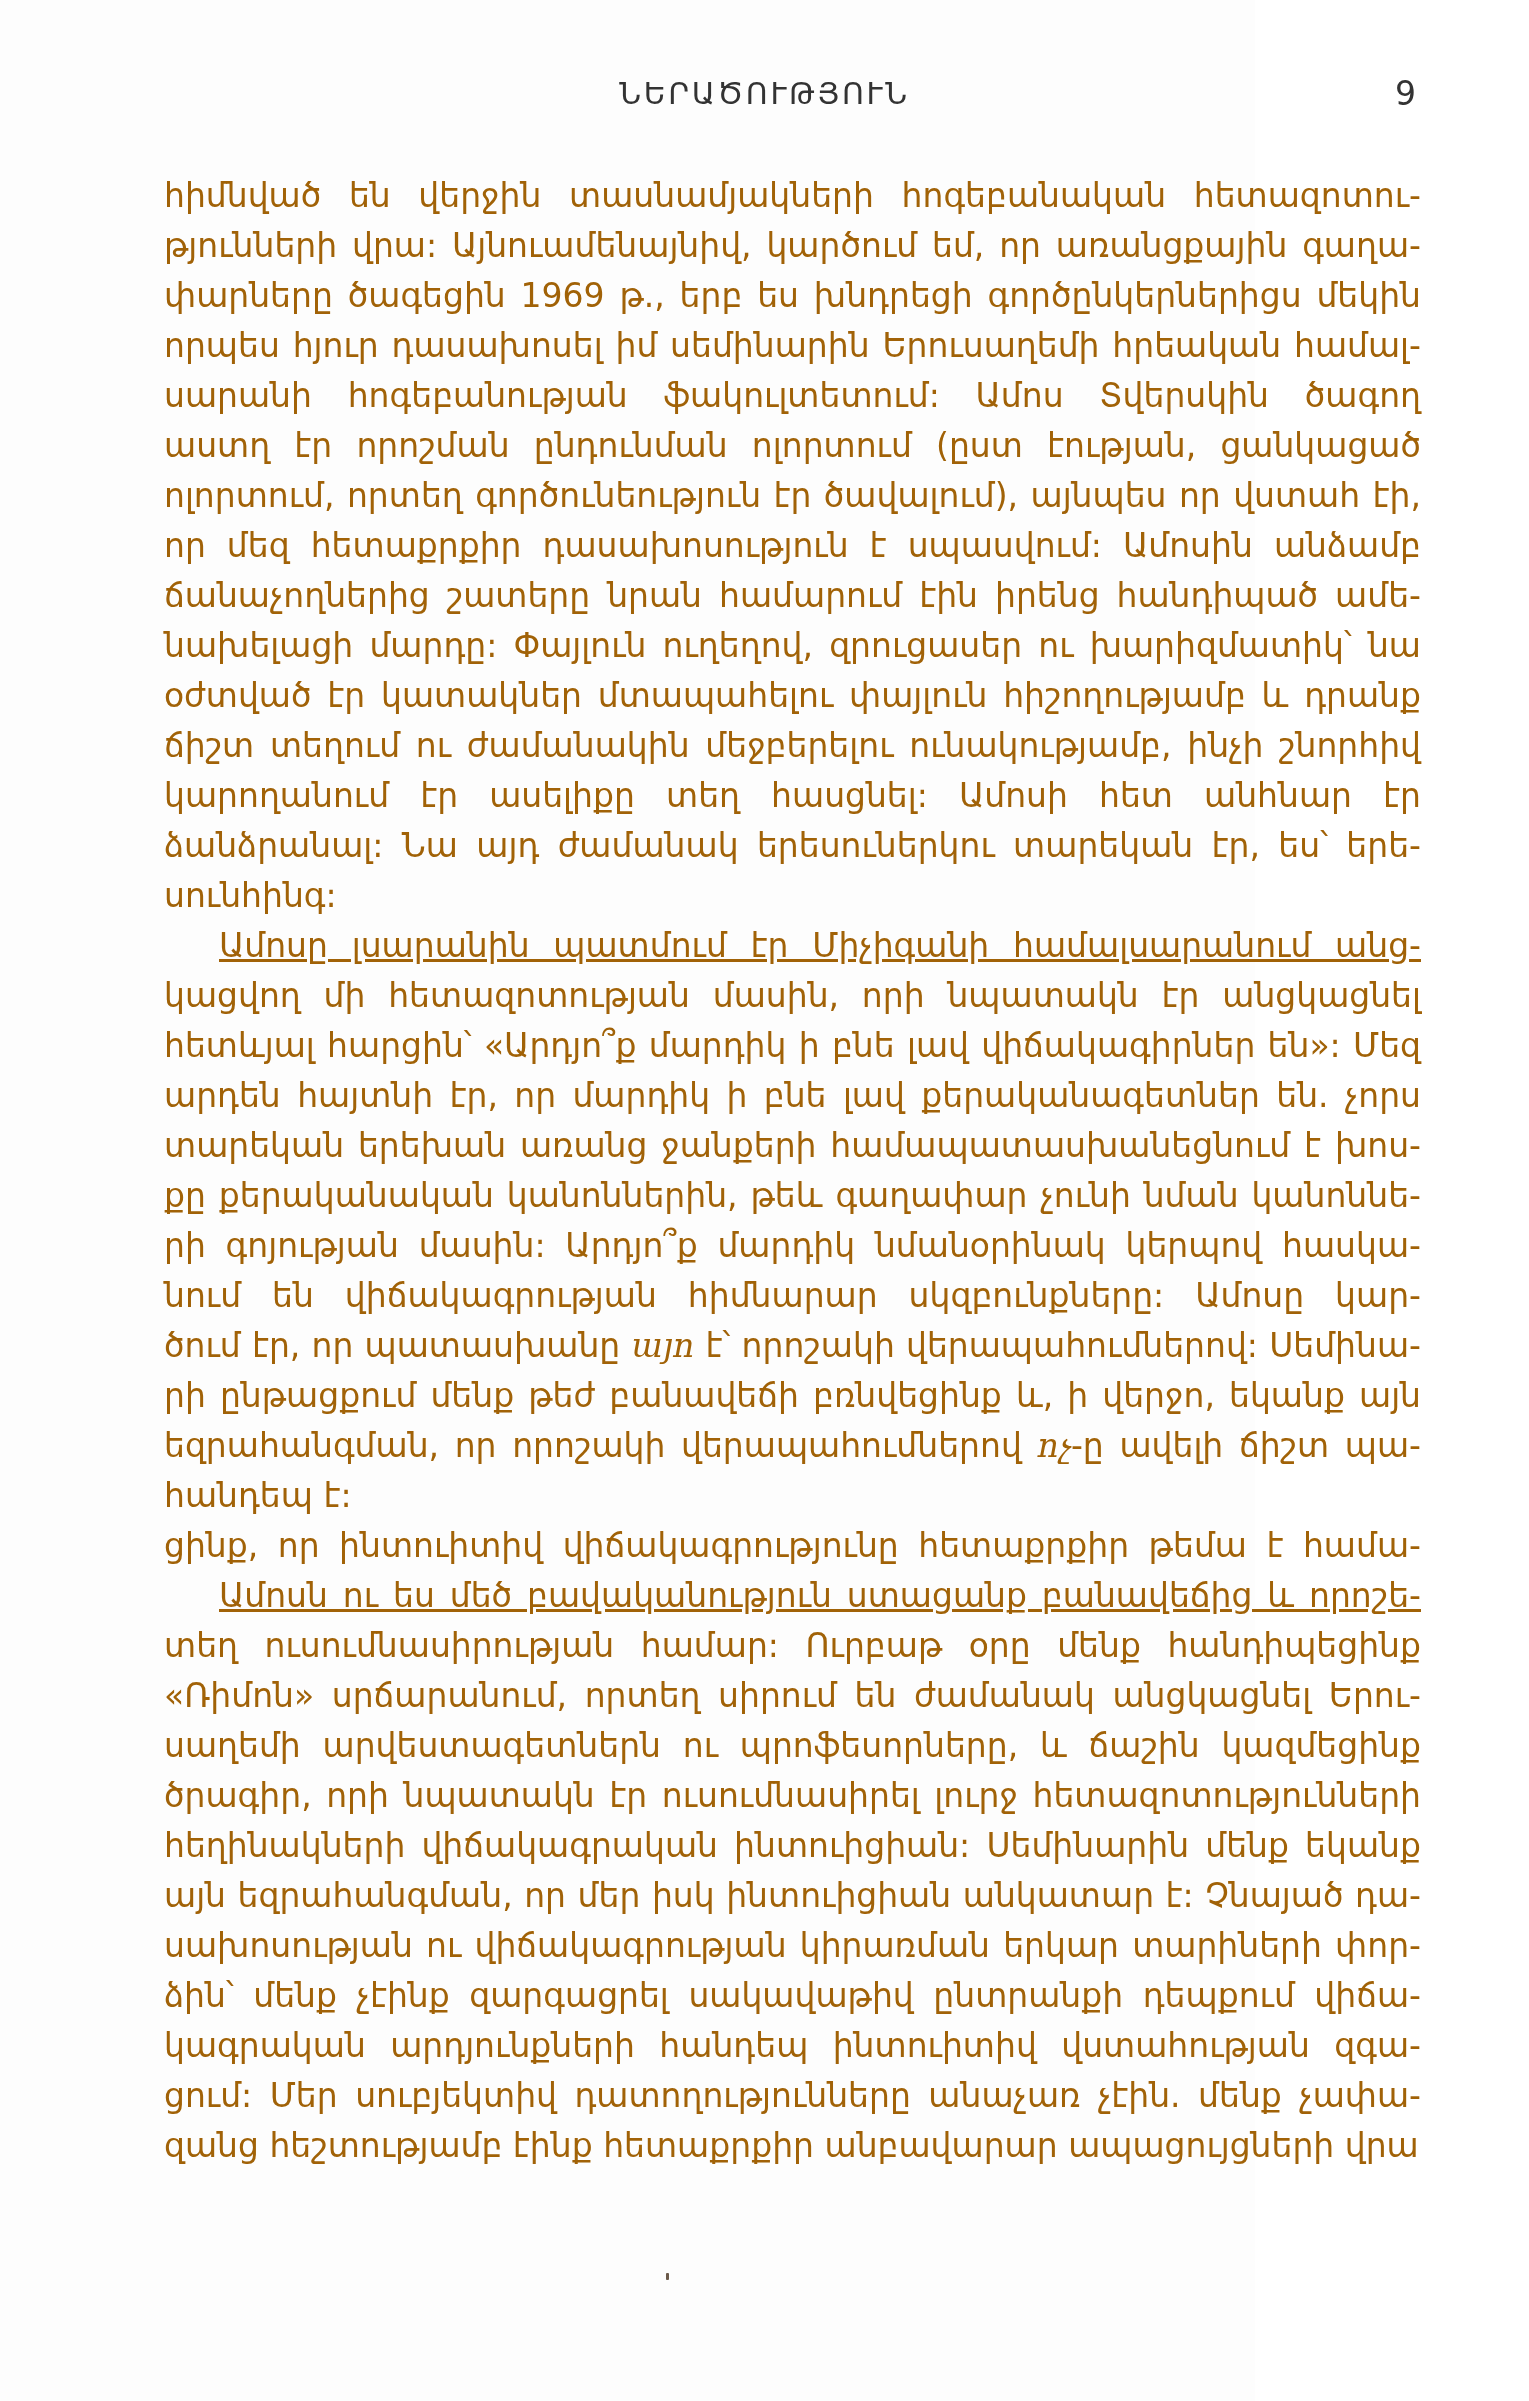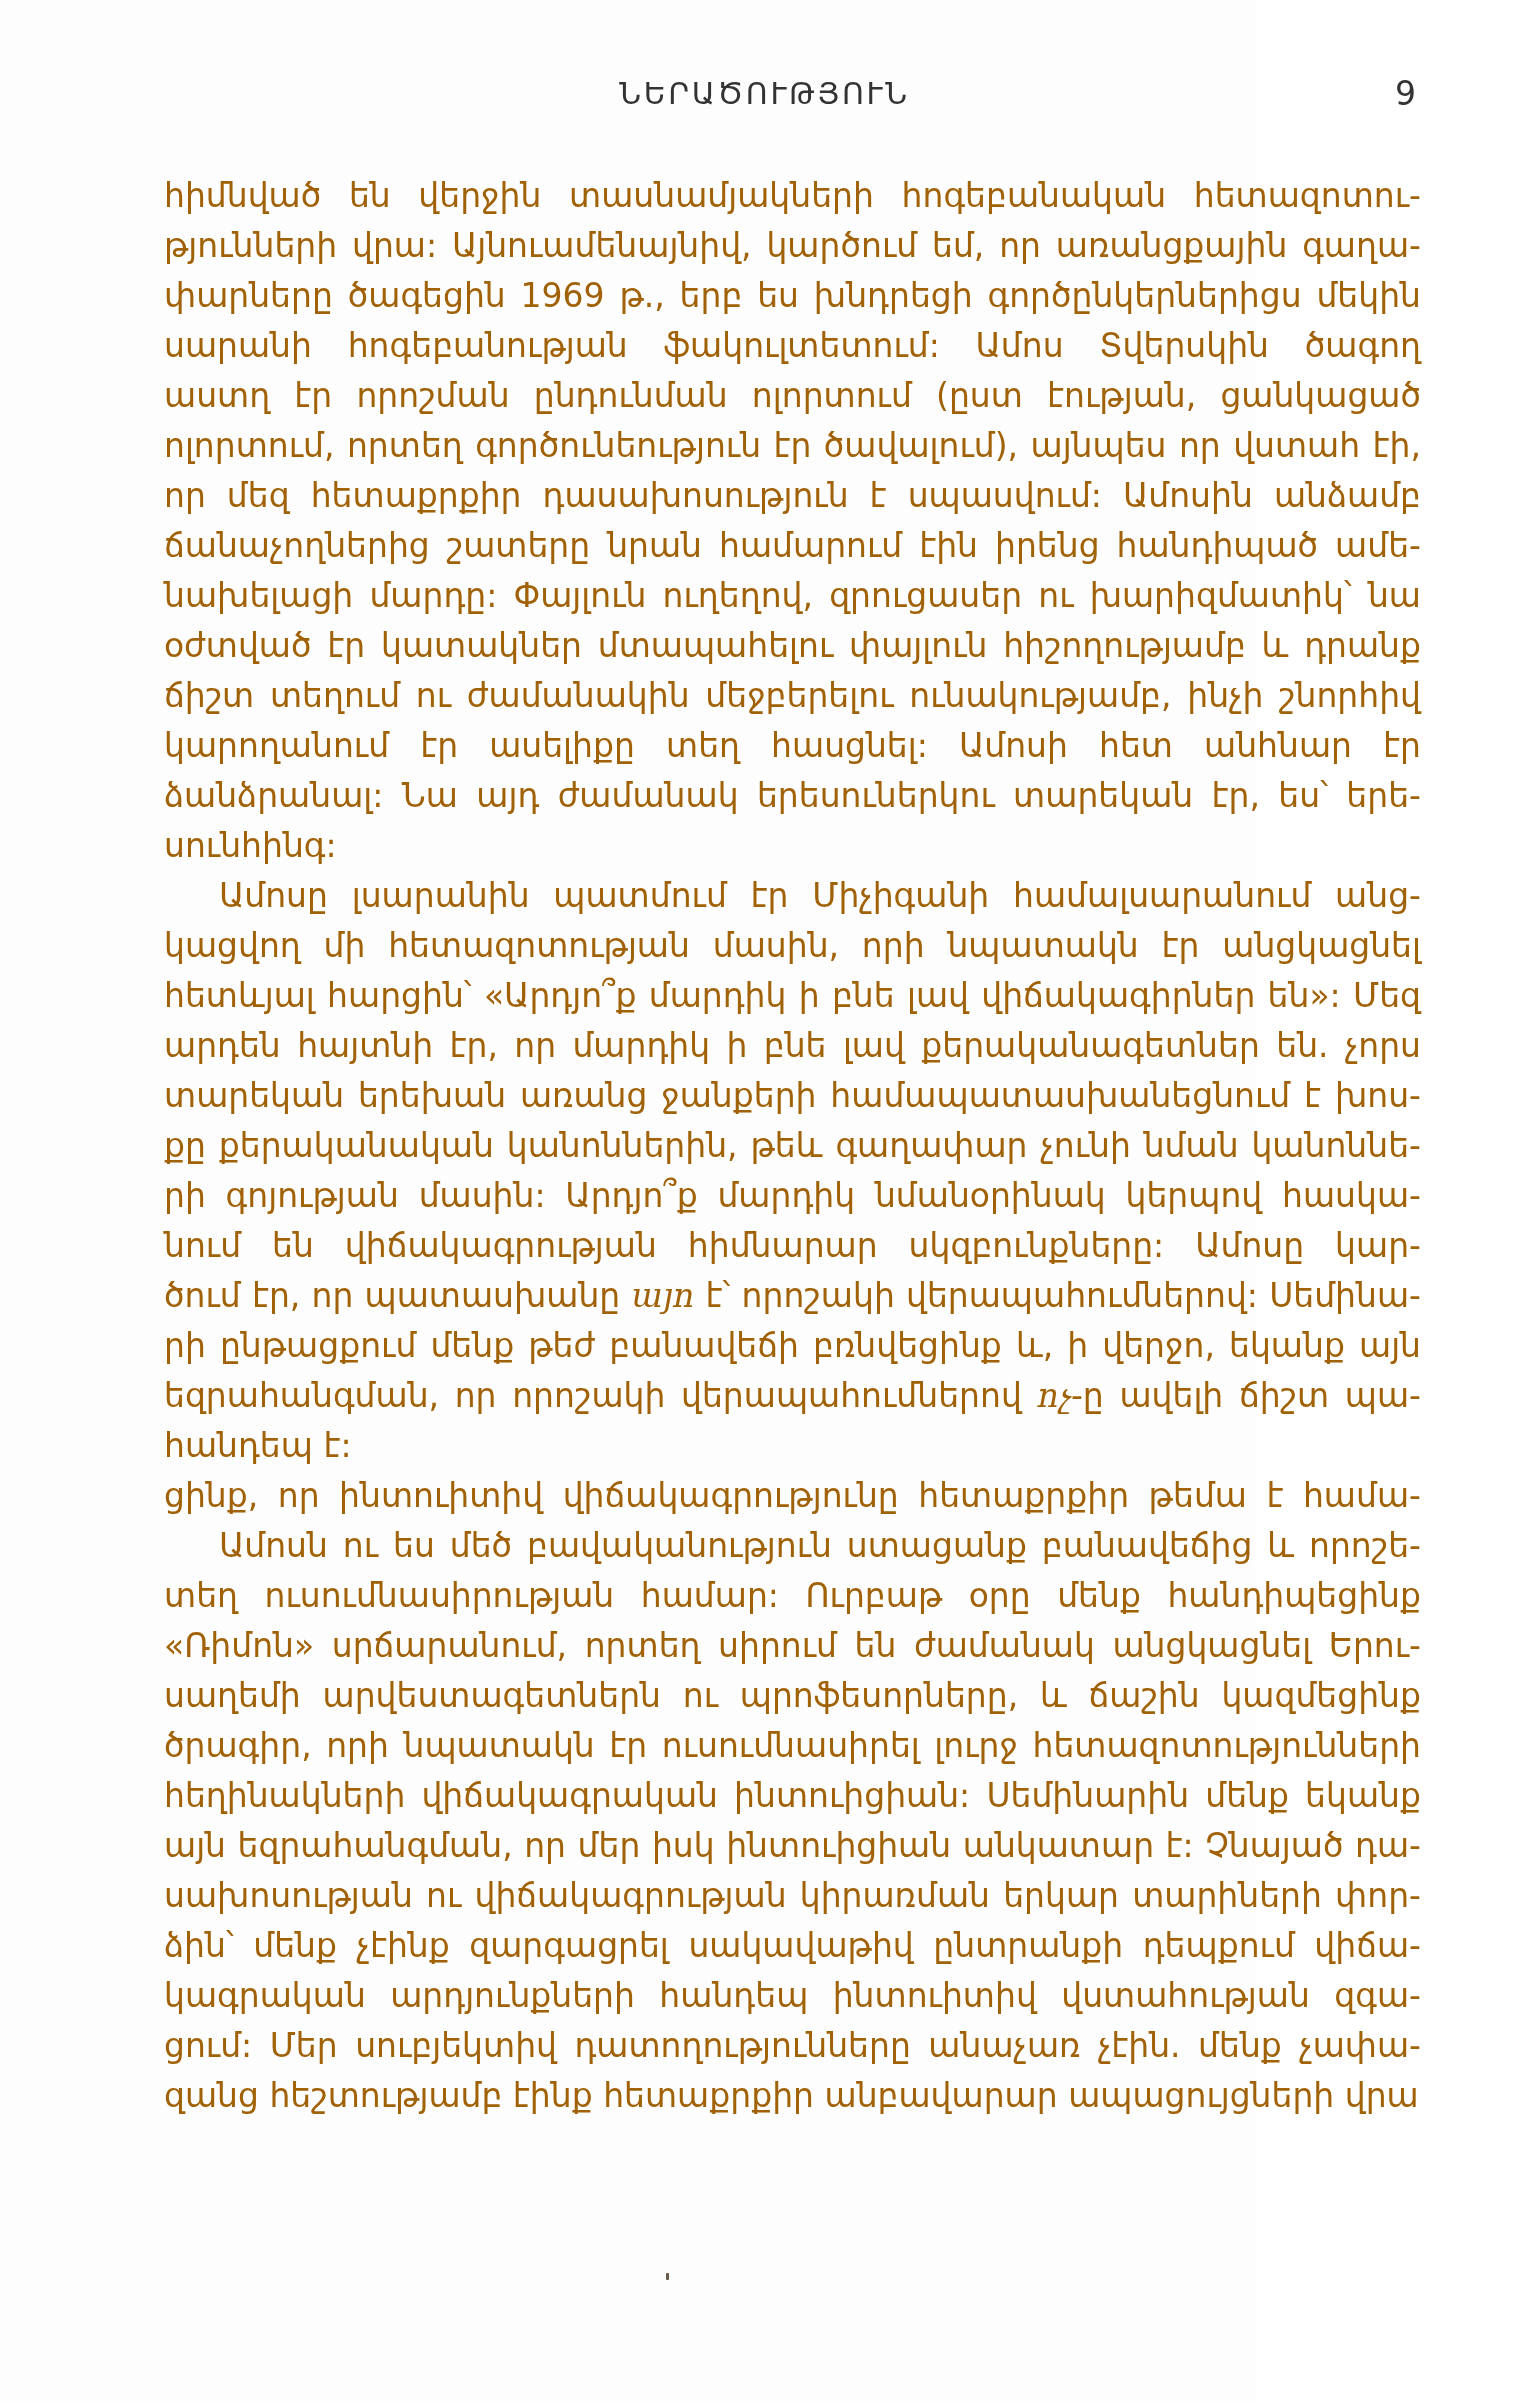--- a/index.html
+++ b/index.html
@@ -62,20 +62,21 @@
     text-align: justify;
     text-align-last: justify;
     color: #a16207;
   }
   .line.last {
     text-align-last: left;
   }
   .line.indent {
     padding-left: 55px;
     box-sizing: border-box;
+    text-decoration: underline;
   }
   .line em {
     font-family: "DejaVu Serif", serif;
     font-style: italic;
     margin-top: 44px;
   }
   .speck {
     position: absolute;
     width: 2.6px;
     height: 7px;
@@ -89,20 +90,21 @@
 <div class="page">
   <div class="running-header">
     <div class="header-title">ՆԵՐԱԾՈՒԹՅՈՒՆ</div>
     <div class="page-number">9</div>
   </div>
 
   <div class="body-text" id="body-text">
       <span class="line">հիմնված են վերջին տասնամյակների հոգեբանական հետազոտու-</span>
       <span class="line">թյունների վրա: Այնուամենայնիվ, կարծում եմ, որ առանցքային գաղա-</span>
       <span class="line">փարները ծագեցին 1969 թ., երբ ես խնդրեցի գործընկերներիցս մեկին</span>
+      <span class="line">որպես հյուր դասախոսել իմ սեմինարին Երուսաղեմի հրեական համալ-</span>
       <span class="line">սարանի հոգեբանության ֆակուլտետում: Ամոս Տվերսկին ծագող</span>
       <span class="line">աստղ էր որոշման ընդունման ոլորտում (ըստ էության, ցանկացած</span>
       <span class="line">ոլորտում, որտեղ գործունեություն էր ծավալում), այնպես որ վստահ էի,</span>
       <span class="line">որ մեզ հետաքրքիր դասախոսություն է սպասվում: Ամոսին անձամբ</span>
       <span class="line">ճանաչողներից շատերը նրան համարում էին իրենց հանդիպած ամե-</span>
       <span class="line">նախելացի մարդը: Փայլուն ուղեղով, զրուցասեր ու խարիզմատիկ՝ նա</span>
       <span class="line">օժտված էր կատակներ մտապահելու փայլուն հիշողությամբ և դրանք</span>
       <span class="line">ճիշտ տեղում ու ժամանակին մեջբերելու ունակությամբ, ինչի շնորհիվ</span>
       <span class="line">կարողանում էր ասելիքը տեղ հասցնել: Ամոսի հետ անհնար էր</span>
       <span class="line">ձանձրանալ: Նա այդ ժամանակ երեսուներկու տարեկան էր, ես՝ երե-</span>

